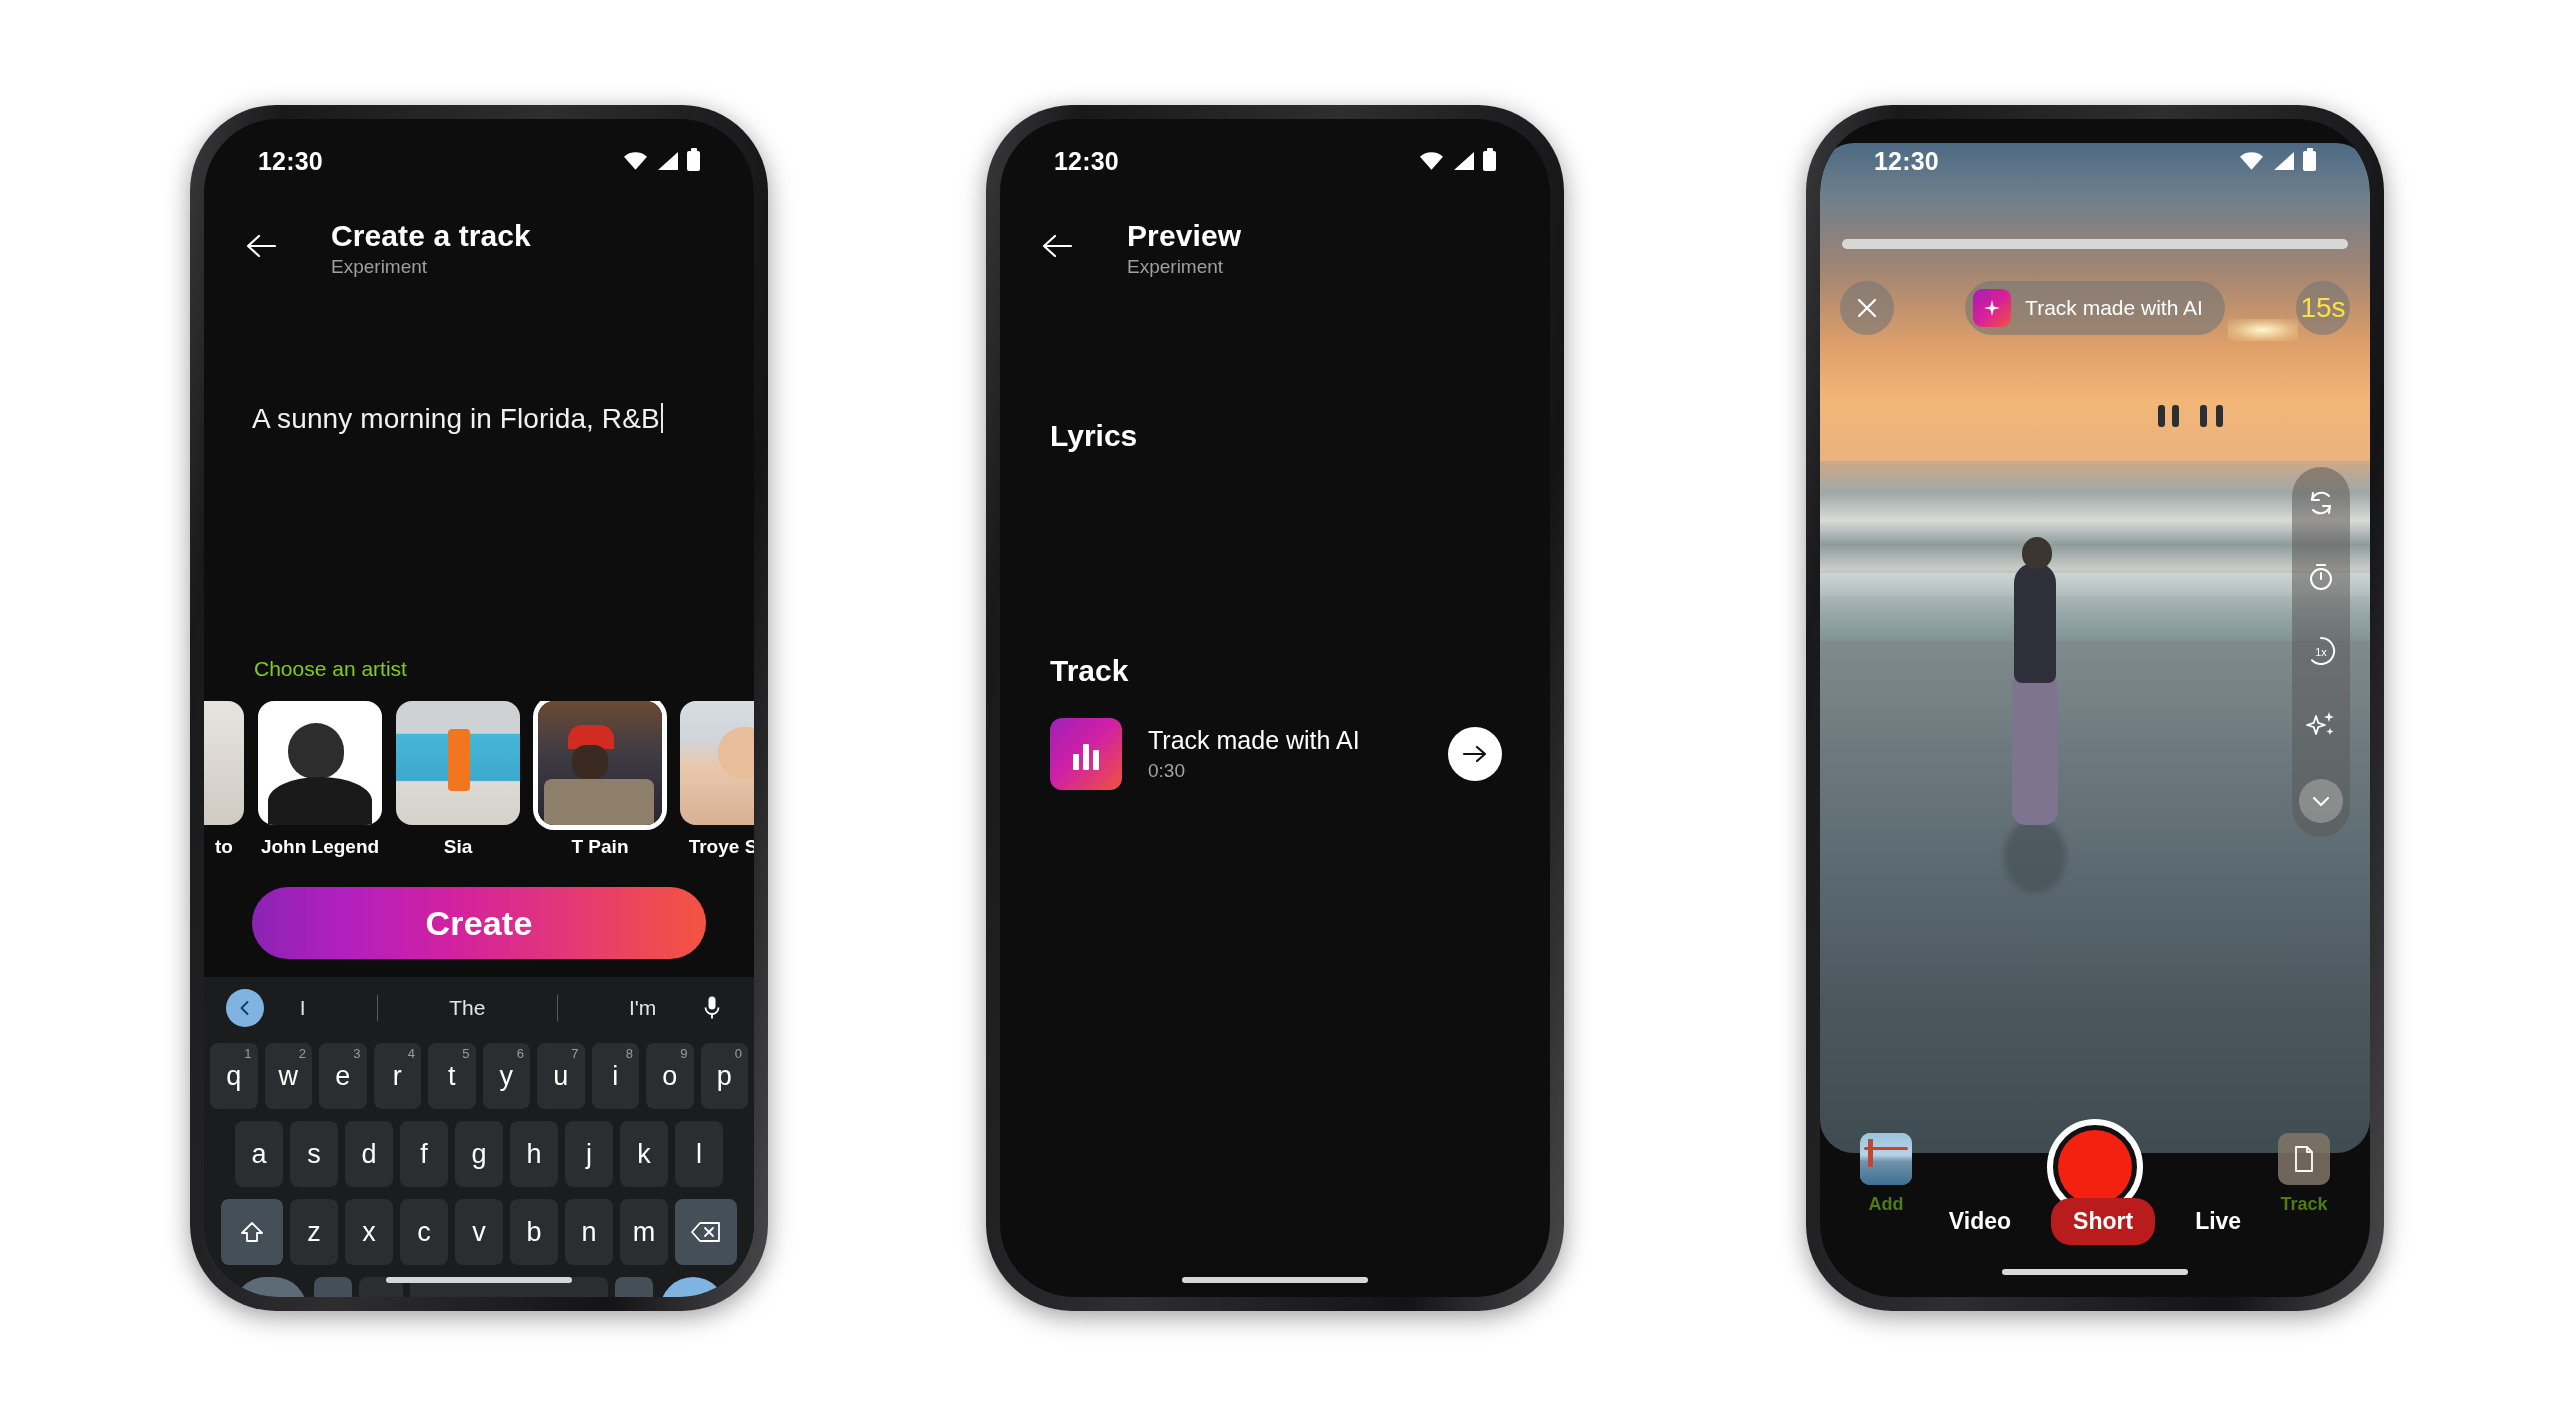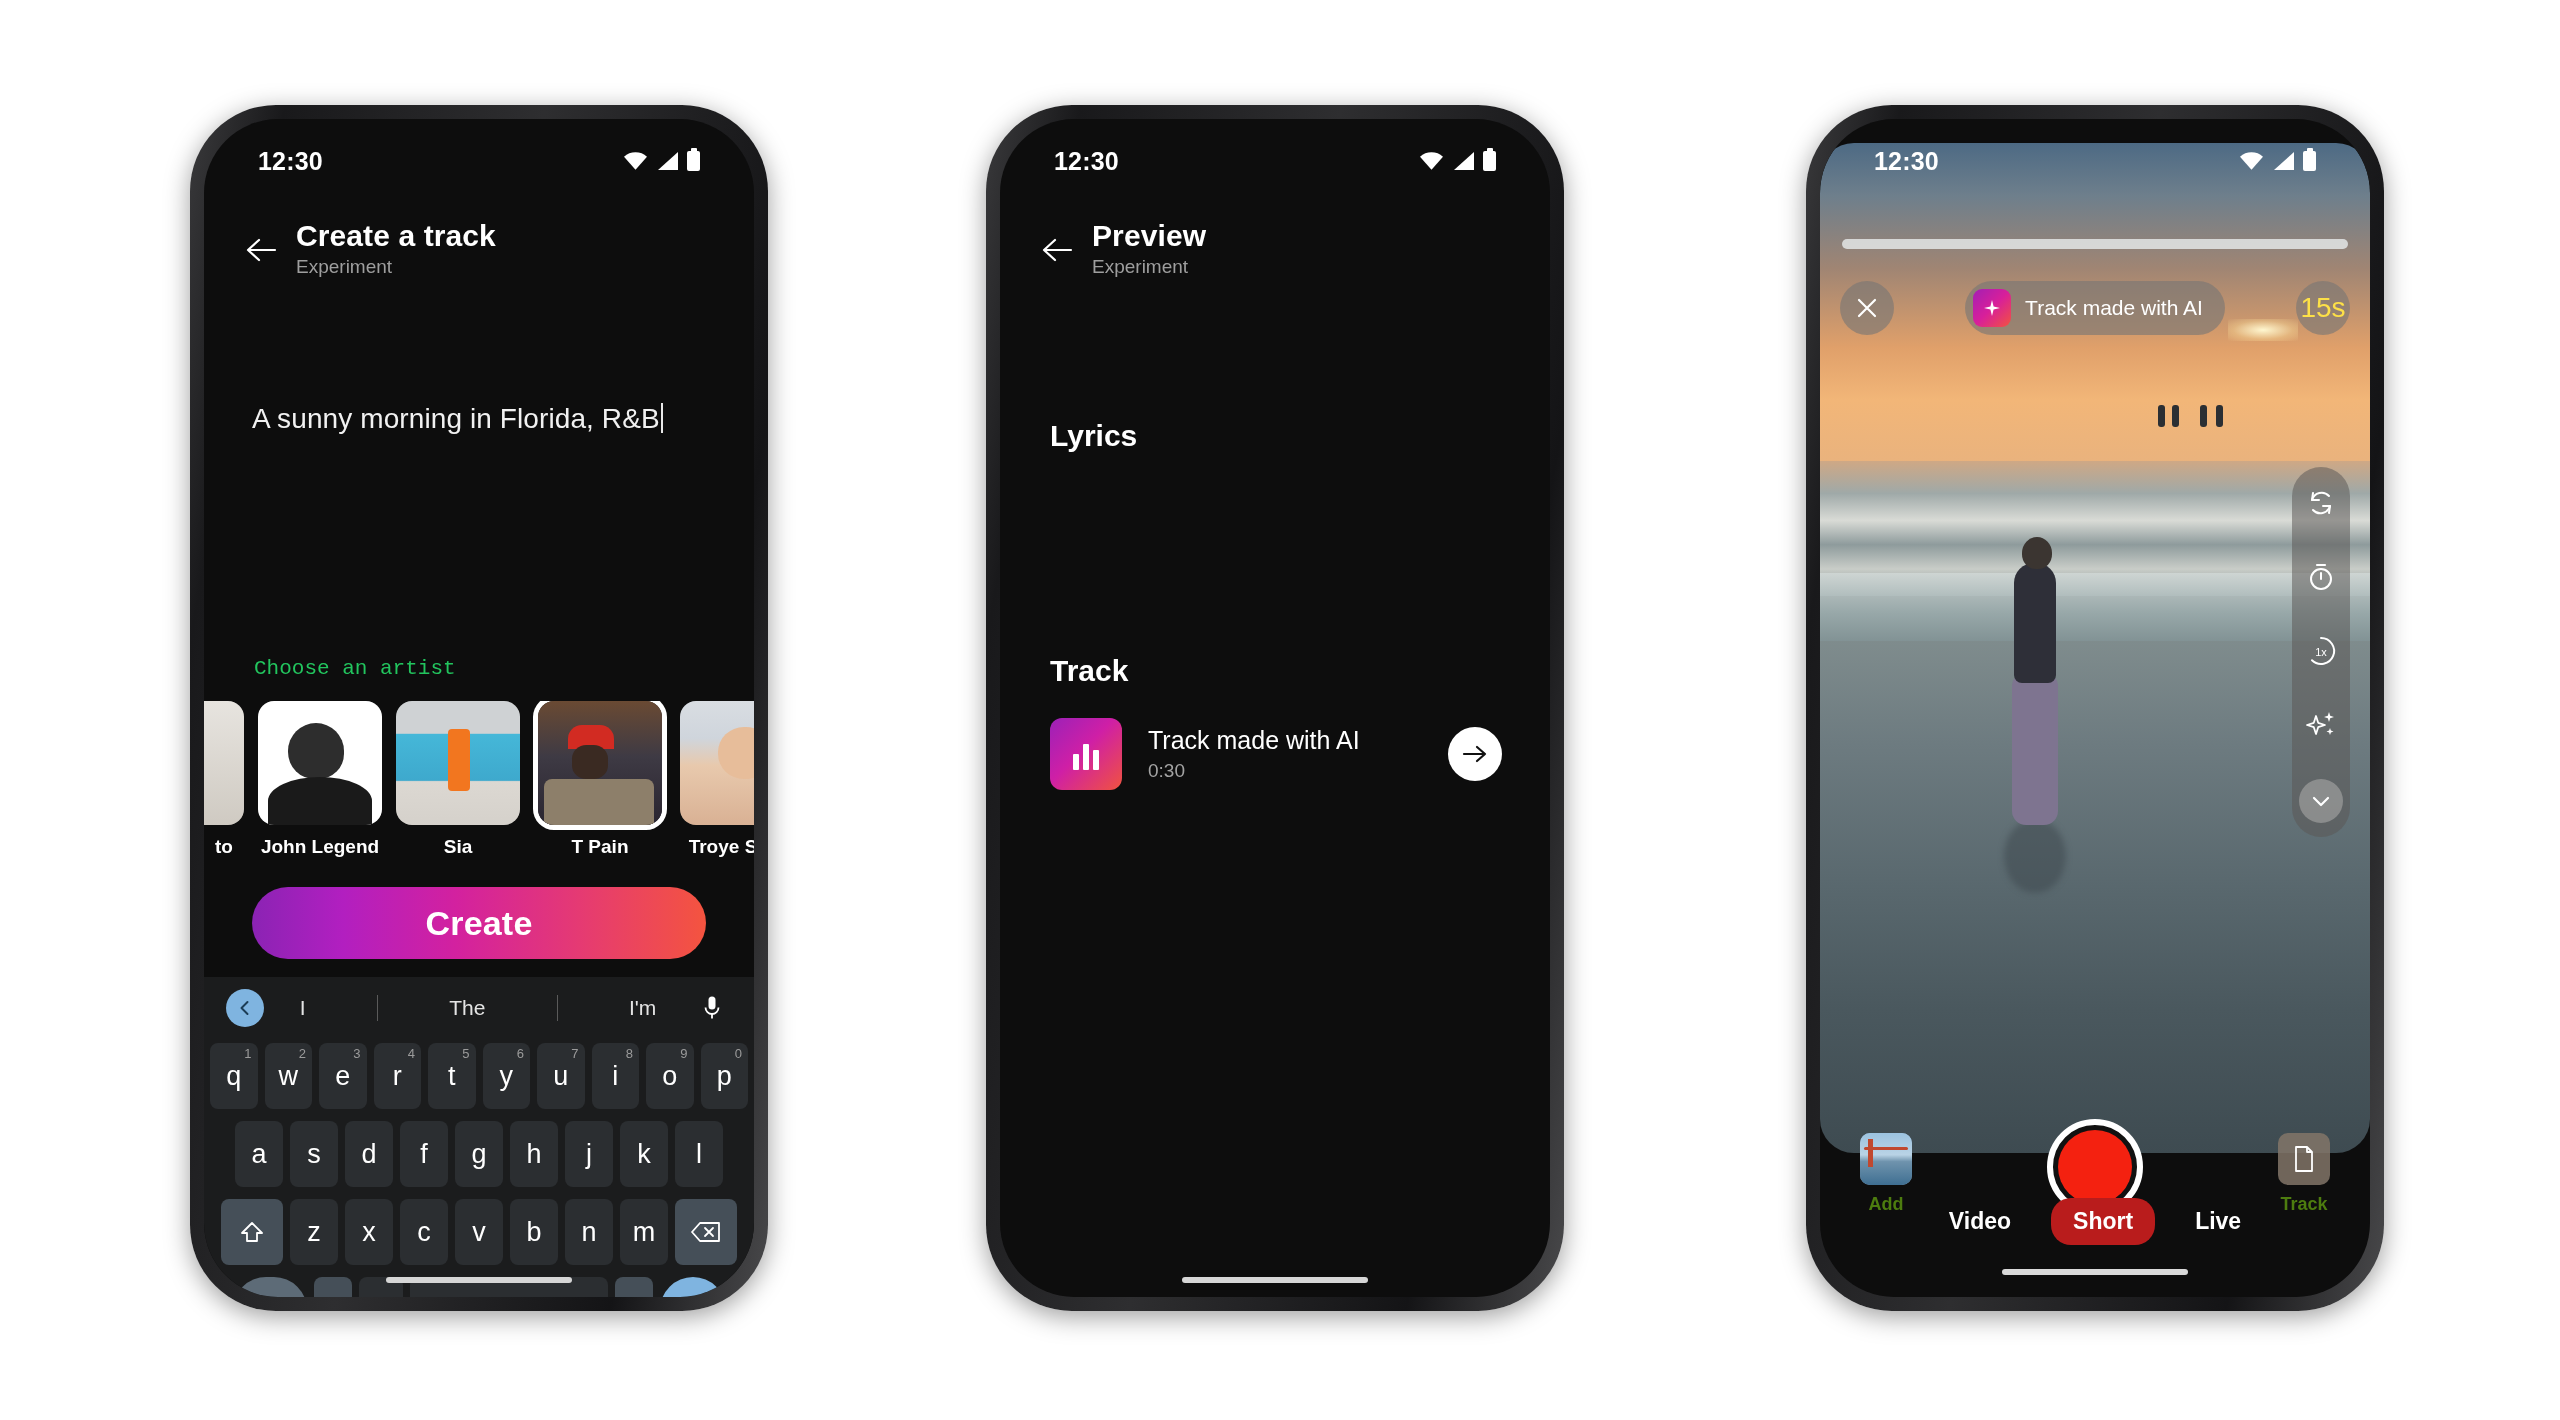--- a/index.html
+++ b/index.html
@@ -38,32 +38,32 @@
     padding: 0 54px; z-index: 20;
   }
   .clock { color:#fff; font-size: 25px; font-weight: 700; letter-spacing:.2px; }
   .status-icons { display:flex; align-items:center; gap:9px; }
   .ic-wifi { width:23px; height:18px; }
   .ic-sig  { width:22px; height:18px; }
   .ic-bat  { width:13px; height:20px; background:#fff; border-radius:2px; position:relative; }
   .ic-bat::before{ content:""; position:absolute; top:-3px; left:3.5px; width:6px; height:3px; background:#fff; border-radius:1px 1px 0 0;}
 
   
-  .hdr { position:absolute; top:100px; left:0; right:0; display:flex; align-items:center; padding:0 34px; z-index:10; }
+  .hdr { position:absolute; top:100px; left:0; right:0; display:flex; align-items:flex-start; padding:0 34px; z-index:10;gap:35px; }
   .back-btn { width:46px; height:46px; display:flex; align-items:center; justify-content:center; flex:0 0 auto; margin-top:4px;}
   .hdr-texts { margin-left: 12px; }
   .hdr-title { color:#fff; font-size:30px; font-weight:700; letter-spacing:.1px; line-height:1.12; }
   .hdr-sub   { color:#9e9e9e; font-size:19px; font-weight:400; margin-top:3px; }
 
   
   .prompt-area { position:absolute; top:281px; left:48px; right:40px; z-index:5; }
   .prompt-text { color:#f1f1f1; font-size:28px; line-height:1.35; letter-spacing:.1px; }
   .caret { display:inline-block; width:2px; height:30px; background:#e8e8e8; vertical-align:-5px; margin-left:1px; }
 
-  .choose-label { position:absolute; top:538px; left:50px; color:#22c55e; font-size:21px; z-index:5;font-family:Liberation Mono, monospace; }
+  .choose-label { position:absolute; top:538px; left:50px; color:#84cc16; font-size:21px; z-index:5; }
 
   .artist-row {
     position:absolute; top:582px; left:0; right:0; height:180px;
     display:flex; align-items:flex-start; gap:14px; padding-left:0px; z-index:5; overflow:hidden;
   }
   .artist { width:124px; flex:0 0 auto; }
   .artist:first-child { width:40px; margin-left:0; }
   .art-thumb {
     width:124px; height:124px; border-radius:16px; overflow:hidden; position:relative;
     background:#2a2a2a;

